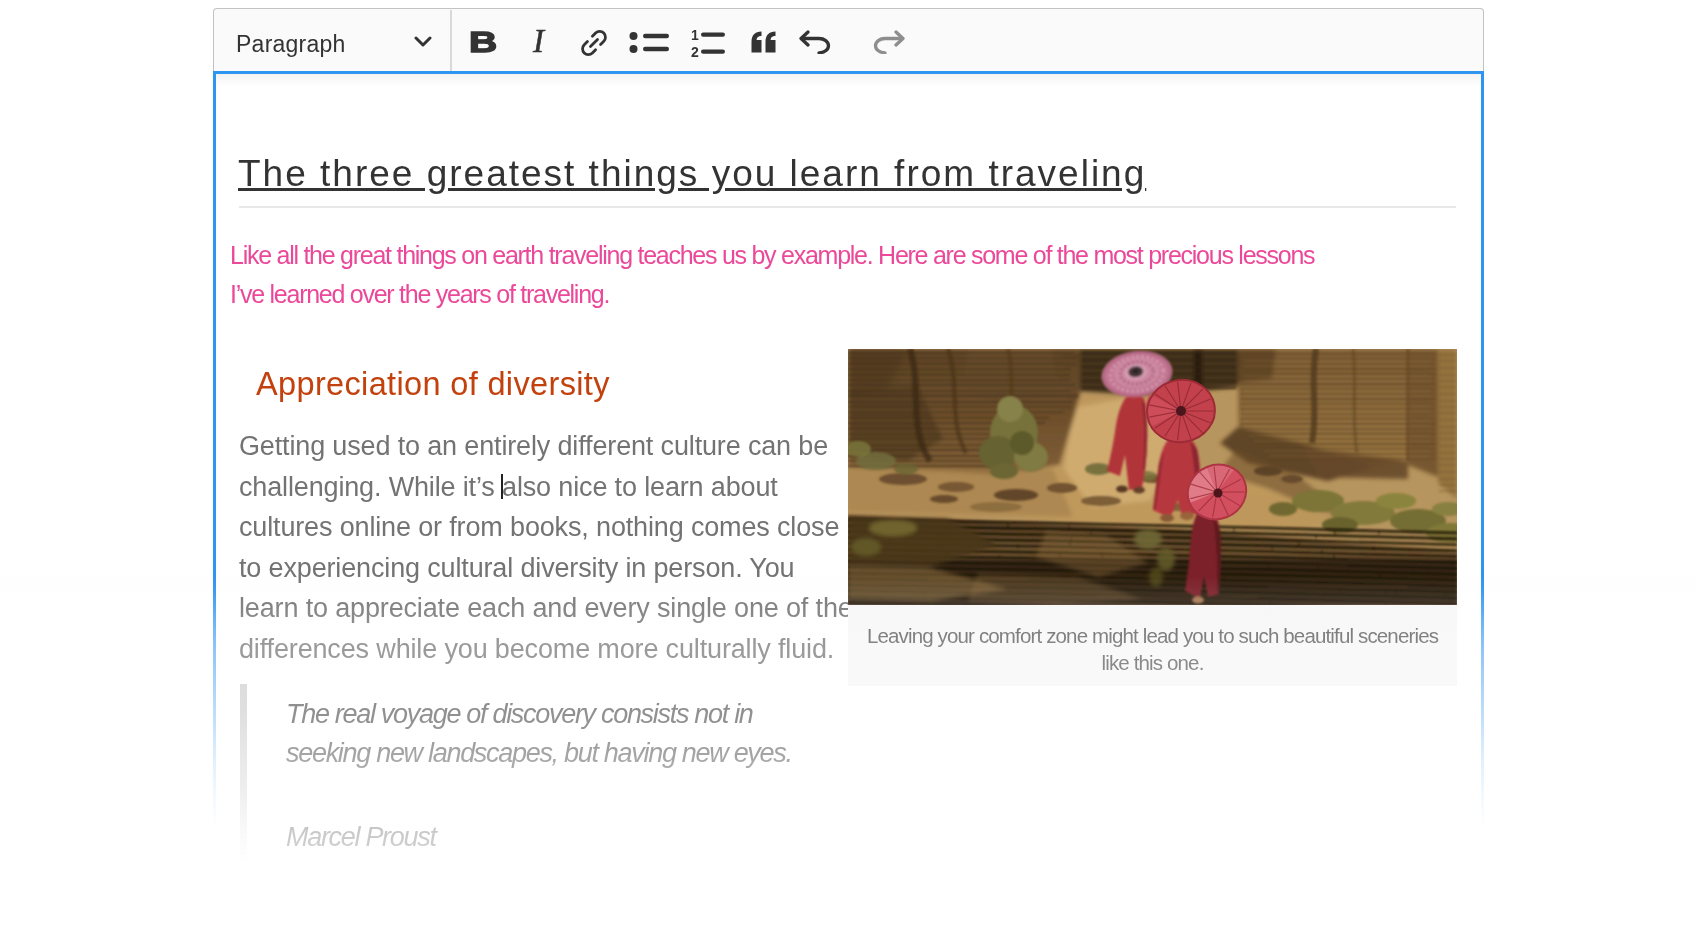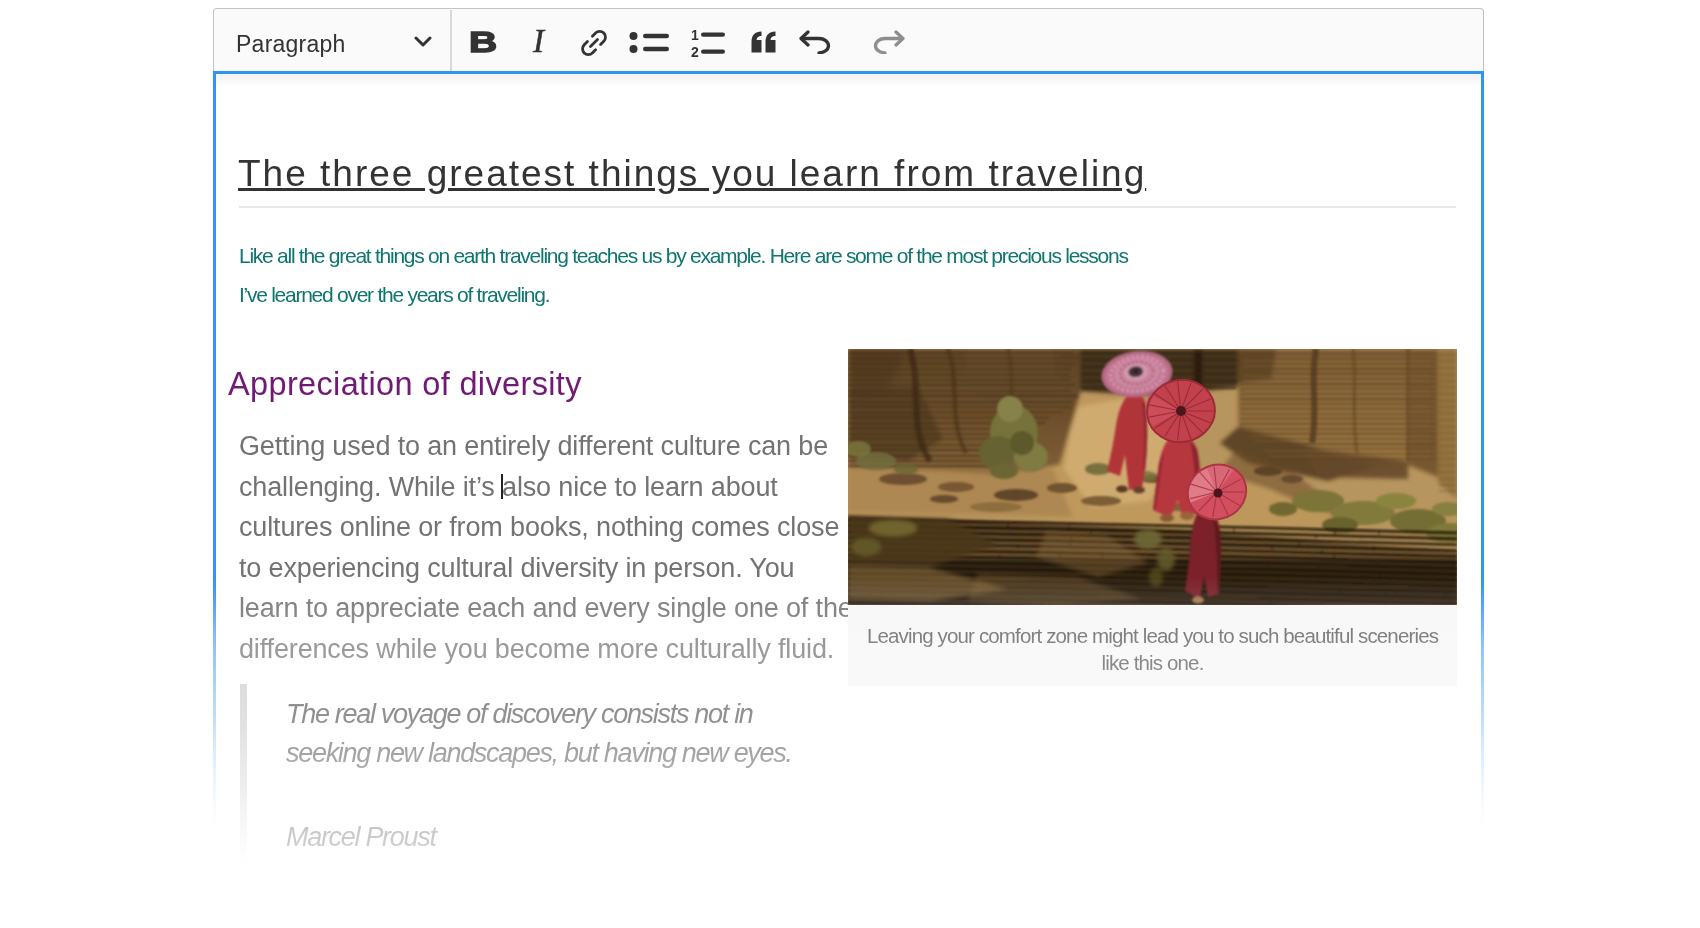--- a/index.html
+++ b/index.html
@@ -11,22 +11,22 @@
 #chev{left:414px;top:36px;}
 #sep1{left:450px;top:10px;width:2px;height:61px;background:#d9d9d9;}
 #blueline{left:213px;top:71px;width:1271px;height:3px;background:#2e95f1;}
 #lborder{left:213px;top:74px;width:2.5px;height:756px;background:linear-gradient(to bottom,#2e95f1 0%,#2e95f1 68%,rgba(46,149,241,0) 100%);}
 #rborder{left:1481px;top:74px;width:2.5px;height:756px;background:linear-gradient(to bottom,#2e95f1 0%,#2e95f1 68%,rgba(46,149,241,0) 100%);}
 #inshadow{left:216px;top:74px;width:1265px;height:13px;background:linear-gradient(to bottom,rgba(0,0,0,0.05),rgba(0,0,0,0));}
 .icon{position:absolute;top:0;}
 
 #h1{left:238px;top:153px;font-size:37px;color:#333;letter-spacing:2.0px;white-space:nowrap;text-decoration:underline;}
 #hr{left:239px;top:206px;width:1217px;height:1.5px;background:#e8e8e8;}
-#p1{left:239px;top:236px;font-size:21px;line-height:39.4px;color:#0f766e;letter-spacing:-1.26px;white-space:nowrap;}
-#h2{left:228px;top:366px;font-size:32.5px;color:#701a75;letter-spacing:0.35px;white-space:nowrap;text-align:right;}
+#p1{left:230px;top:236px;font-size:25px;line-height:39.4px;color:#ec4899;letter-spacing:-1.26px;white-space:nowrap;}
+#h2{left:256px;top:366px;font-size:32.5px;color:#c2410c;letter-spacing:0.35px;white-space:nowrap;text-align:right;}
 #p2{left:239px;top:426px;font-size:27px;line-height:40.6px;color:#737373;letter-spacing:-0.15px;white-space:nowrap;}
 #caret{left:501px;top:474px;width:2px;height:25px;background:#222;}
 #bqbar{left:240px;top:684px;width:6.5px;height:186px;background:linear-gradient(to bottom,#cdcdcd 0%,#d6d6d6 55%,rgba(230,230,230,0) 100%);}
 #bq{left:286px;top:695px;font-size:27px;line-height:38.5px;color:#555;font-style:italic;letter-spacing:-1.3px;white-space:nowrap;}
 #marcel{left:286px;top:822px;font-size:27px;color:#555;font-style:italic;letter-spacing:-1.3px;white-space:nowrap;}
 
 #photo{left:848px;top:349px;}
 #caption{left:848px;top:605px;width:609px;height:81px;background:#f7f7f7;color:#595959;font-size:20.5px;line-height:26.5px;text-align:center;letter-spacing:-0.85px;}
 #caption div{padding-top:18px;white-space:nowrap;}
 

